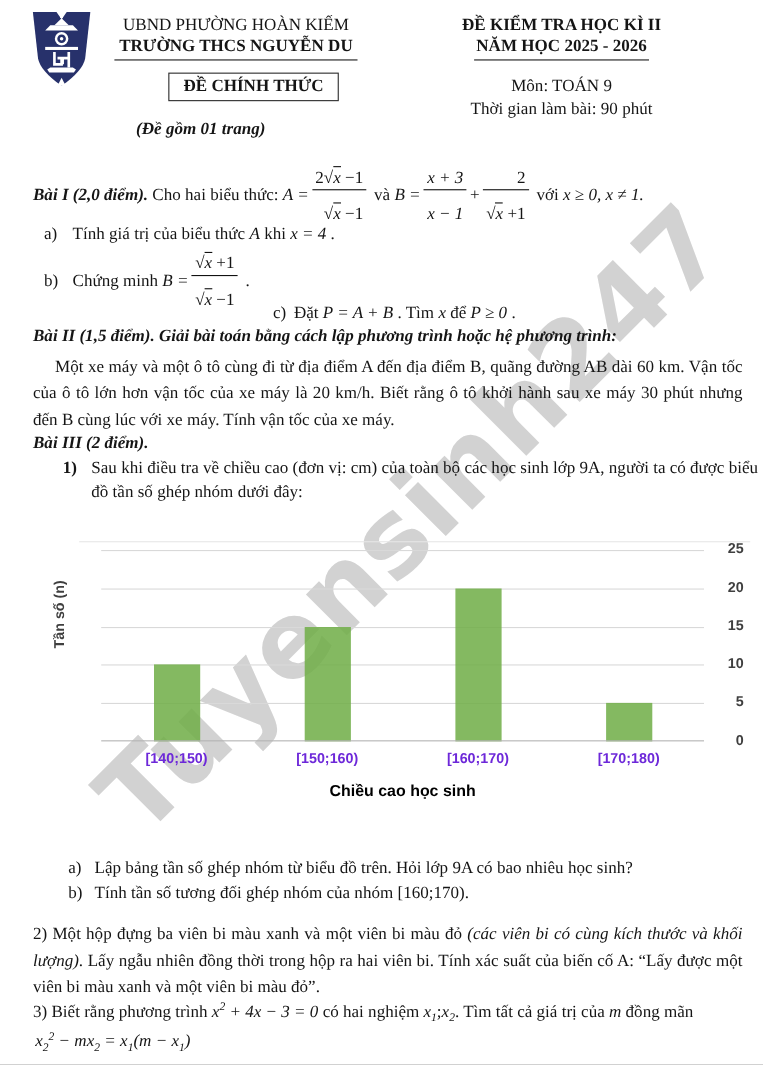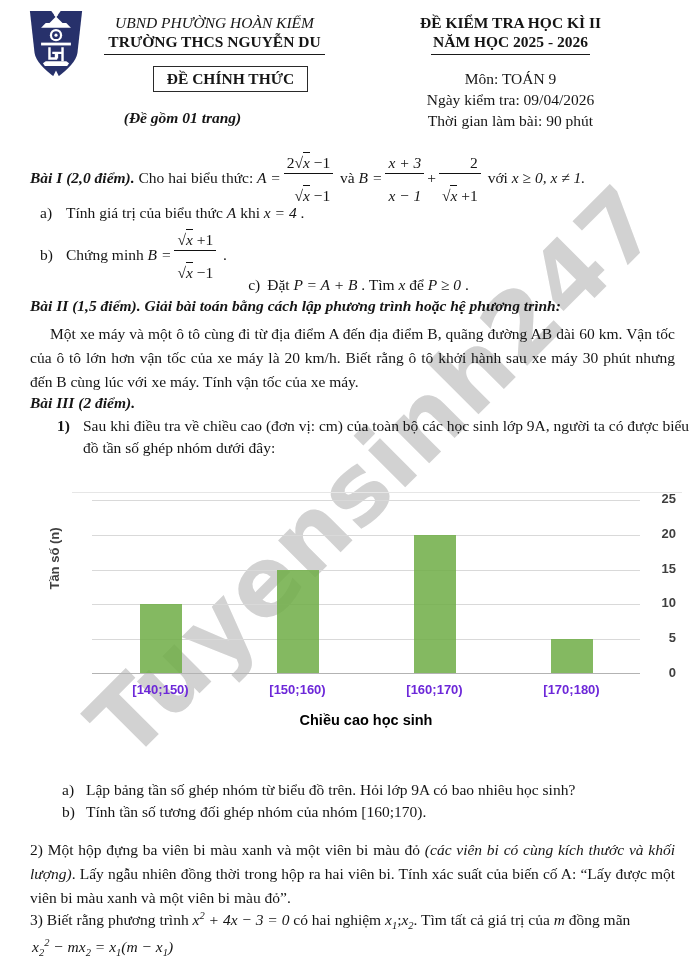--- a/index.html
+++ b/index.html
@@ -6,21 +6,21 @@
   #page{position:relative;width:700px;height:968px;background:#fff;overflow:hidden;
         font-family:"Liberation Serif","DejaVu Serif",serif;font-size:15.5px;color:#151515;}
   .abs{position:absolute;}
   
   .wm{position:absolute;left:374px;top:472px;transform:translate(-50%,-50%) rotate(-45deg);
       font-family:"DejaVu Sans","Liberation Sans",sans-serif;font-weight:bold;font-size:96px;
       letter-spacing:1px;color:#c7c7c7;opacity:.8;white-space:nowrap;z-index:0;}
   .layer{position:absolute;left:0;top:0;width:700px;height:968px;z-index:1;}
   
   .hcol{position:absolute;text-align:center;}
-  .org1{font-size:15.5px;font-style:italic;}
+  .org1{font-size:15.5px;}
   .org2{font-weight:bold;display:inline-block;border-bottom:1.5px solid #1a1a1a;padding:1px 4px 3px;}
   .stamp{display:inline-block;border:1.6px solid #2a2a2a;padding:3px 13px;font-weight:bold;margin-top:11px;margin-left:32px;}
   .note{font-weight:bold;font-style:italic;margin-top:17px;transform:translateX(-32px);}
   .xt1{font-weight:bold;}
   .xt2{font-weight:bold;display:inline-block;border-bottom:1.5px solid #1a1a1a;padding:1px 2px 3px;}
   .meta{margin-top:13px;line-height:21px;}
   .b{font-weight:normal;}
   
   .bt{font-weight:bold;font-style:italic;}
   .it{font-style:italic;}
@@ -83,21 +83,20 @@
       <div><span class="org2">TRƯỜNG THCS NGUYỄN DU</span></div>
       <div><span class="stamp">ĐỀ CHÍNH THỨC</span></div>
       <div class="note">(Đề gồm 01 trang)</div>
     </div>
 
     <div class="hcol" style="left:368px;top:14px;width:285px;">
       <div class="xt1">ĐỀ KIỂM TRA HỌC KÌ II</div>
       <div><span class="xt2">NĂM HỌC 2025 - 2026</span></div>
       <div class="meta">
         <div><span>Môn: </span><span class="b">TOÁN 9</span></div>
-        <div>Ngày kiểm tra: 09/04/2026</div>
         <div>Thời gian làm bài: 90 phút</div>
       </div>
     </div>
 
     <div class="abs" style="left:30px;top:152px;width:660px;line-height:52px;white-space:nowrap;">
       <span class="bt">Bài I (2,0 điểm).</span><span> Cho hai biểu thức: </span><span class="mi">A =</span><span class="frac"><span class="num"><span>2</span><span class="sqrt"><span class="rs">√</span><span class="rad">x</span></span><span> −1</span></span><span class="den"><span class="sqrt"><span class="rs">√</span><span class="rad">x</span></span><span> −1</span></span></span><span> và </span><span class="mi">B =</span><span class="frac"><span class="num mi">x + 3</span><span class="den mi">x − 1</span></span><span>+</span><span class="frac"><span class="num">2</span><span class="den"><span class="sqrt"><span class="rs">√</span><span class="rad">x</span></span><span> +1</span></span></span><span> với </span><span class="mi">x ≥ 0, x ≠ 1.</span>
     </div>
 
     <div class="li" style="top:204px;">
       <span class="lb">a)</span><span>Tính giá trị của biểu thức </span><span class="mi">A</span><span> khi </span><span class="mi">x = 4</span><span> .</span>

